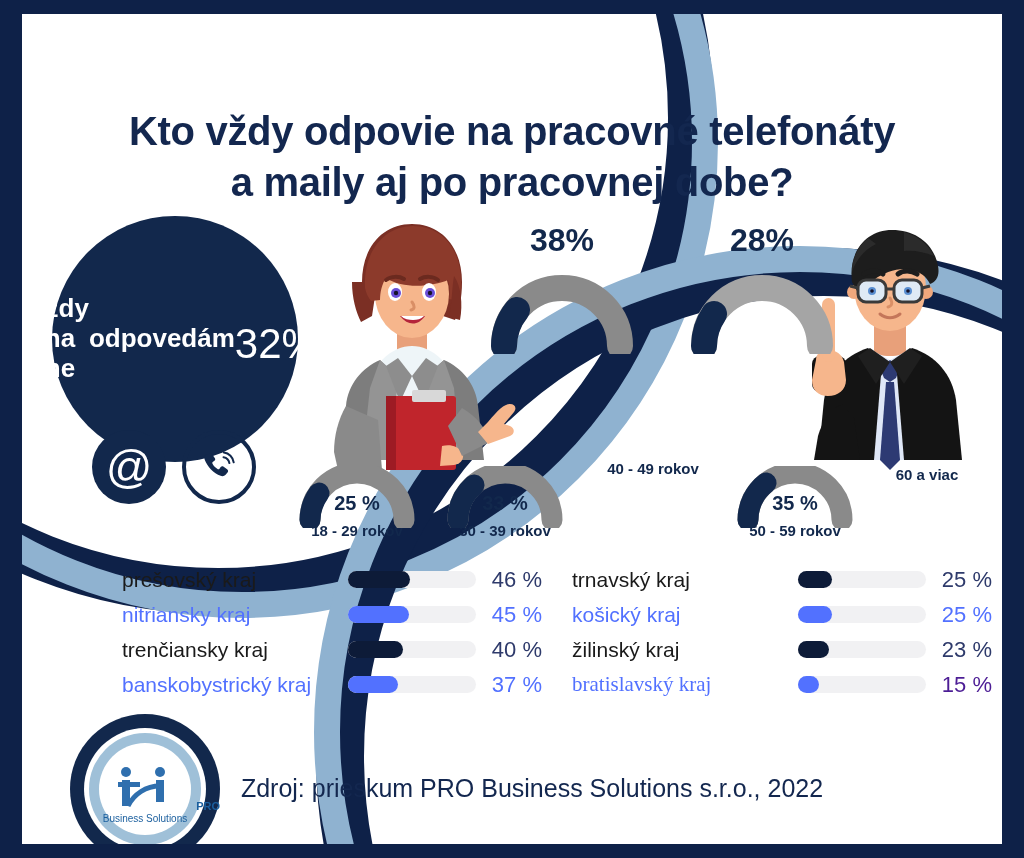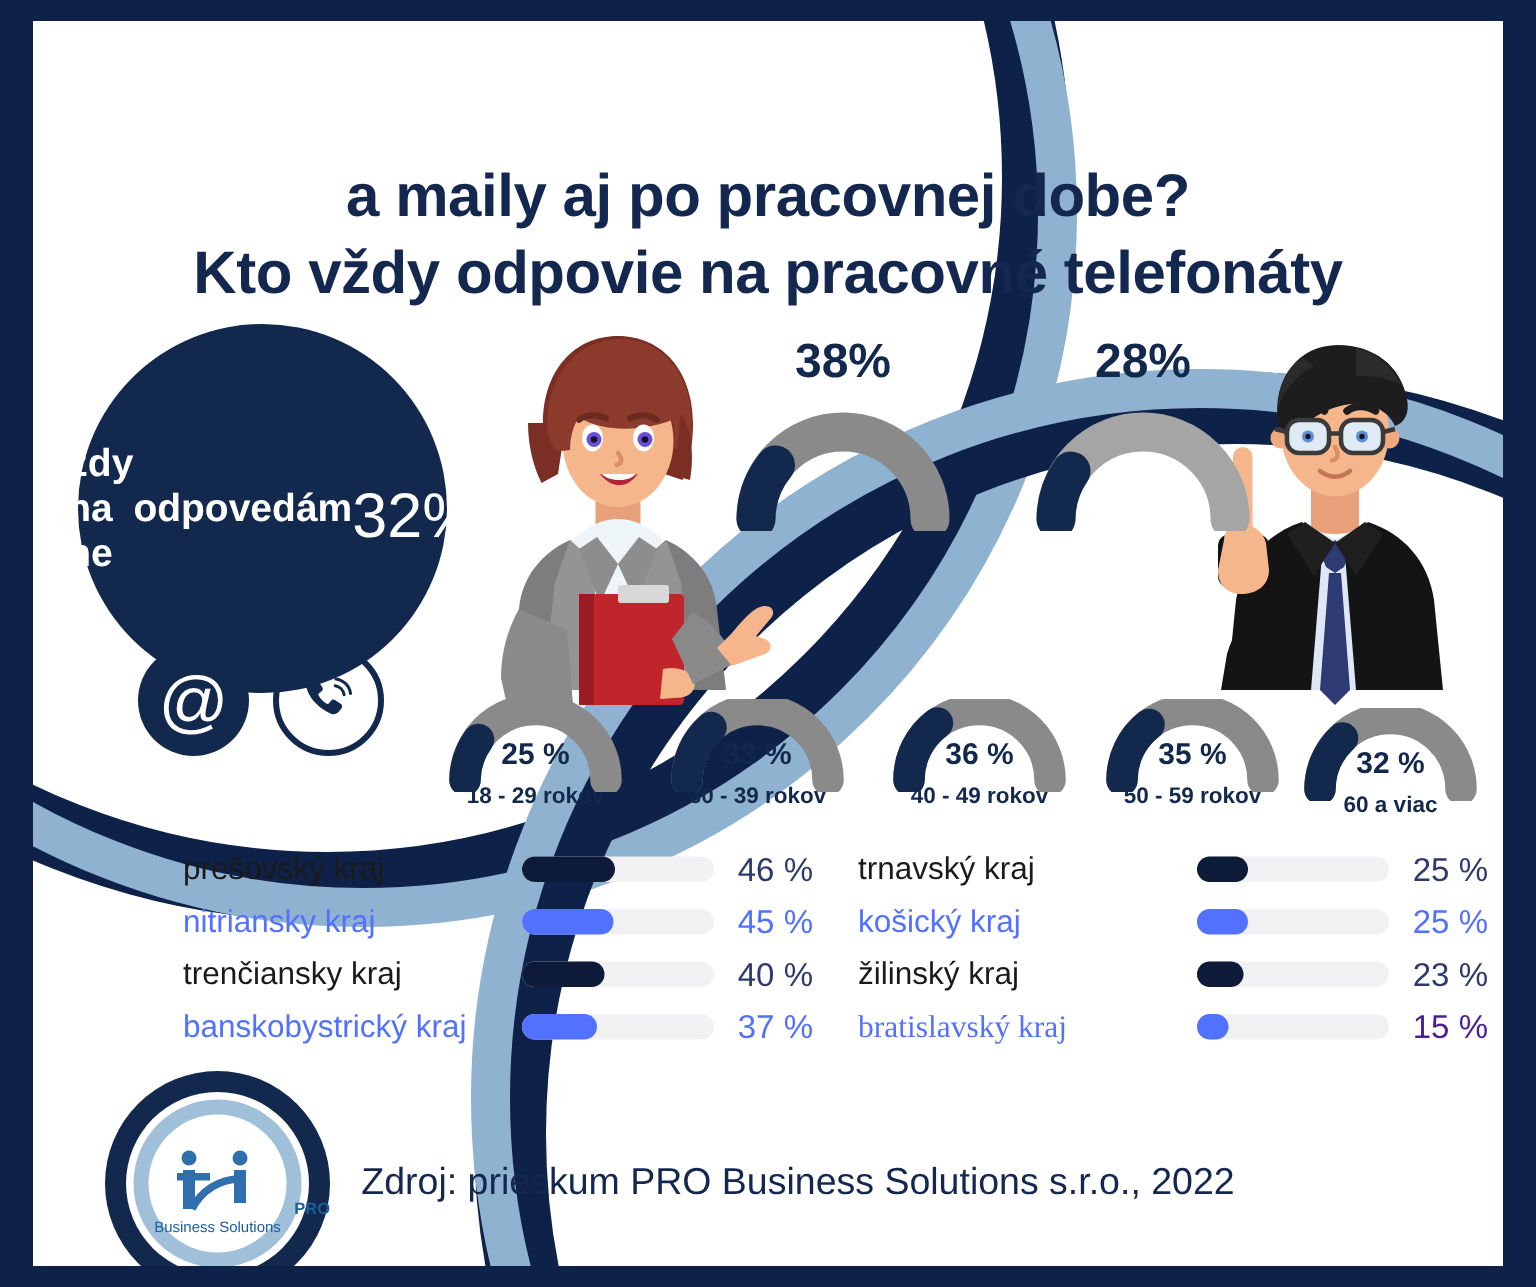--- a/index.html
+++ b/index.html
@@ -109,22 +109,22 @@
 
 <div id="stage">
   <div class="card">
 
     <div class="swoosh sw-navy-tl"></div>
     <div class="swoosh sw-blue-tl"></div>
     <div class="swoosh sw-navy-br"></div>
     <div class="swoosh sw-blue-br"></div>
 
     <div class="title">
+      <div>Kto vždy odpovie na pracovné telefonáty</div>
       <div>a maily aj po pracovnej dobe?</div>
-      <div>Kto vždy odpovie na pracovné telefonáty</div>
     </div>
 
     <div class="badge">
       <div class="badge-l1">vždy na ne</div>
       <div class="badge-l2">odpovedám</div>
       <div class="badge-val">32%</div>
     </div>
 
     <div class="mini-icons">
       <div class="ic ic-at">@</div>
@@ -273,49 +273,35 @@
           <svg width="130" height="62" viewBox="0 0 130 62" aria-hidden="true">
             <path d="M18 54 A47 47 0 0 1 112 54" fill="none" stroke="#8a8a8a" stroke-width="21" stroke-linecap="round"></path>
             <path d="M18 54 A47 47 0 0 1 34 19" fill="none" stroke="#12284c" stroke-width="21" stroke-linecap="round"></path>
           </svg>
           <div class="gnum">33 %</div>
         </div>
         <div class="lbl">30 - 39 rokov</div>
       </div>
 
       <div class="gw" style="left:296px;top:0;">
-        <div class="gsvg-wrap">
-          <svg width="130" height="62" viewBox="0 0 130 62" aria-hidden="true">
-            <path d="M18 54 A47 47 0 0 1 112 54" fill="none" stroke="#8a8a8a" stroke-width="21" stroke-linecap="round"></path>
-            <path d="M18 54 A47 47 0 0 1 37 16" fill="none" stroke="#12284c" stroke-width="21" stroke-linecap="round"></path>
-          </svg>
-          <div class="gnum">36 %</div>
-        </div>
         <div class="lbl">40 - 49 rokov</div>
       </div>
 
       <div class="gw" style="left:438px;top:0;">
         <div class="gsvg-wrap">
           <svg width="130" height="62" viewBox="0 0 130 62" aria-hidden="true">
             <path d="M18 54 A47 47 0 0 1 112 54" fill="none" stroke="#8a8a8a" stroke-width="21" stroke-linecap="round"></path>
             <path d="M18 54 A47 47 0 0 1 36 17" fill="none" stroke="#12284c" stroke-width="21" stroke-linecap="round"></path>
           </svg>
           <div class="gnum">35 %</div>
         </div>
         <div class="lbl">50 - 59 rokov</div>
       </div>
 
       <div class="gw" style="left:570px;top:6px;">
-        <div class="gsvg-wrap">
-          <svg width="130" height="62" viewBox="0 0 130 62" aria-hidden="true">
-            <path d="M18 54 A47 47 0 0 1 112 54" fill="none" stroke="#8a8a8a" stroke-width="21" stroke-linecap="round"></path>
-            <path d="M18 54 A47 47 0 0 1 33 20" fill="none" stroke="#12284c" stroke-width="21" stroke-linecap="round"></path>
-          </svg>
-          <div class="gnum">32 %</div>
-        </div>
         <div class="lbl">60 a viac</div>
       </div>
     </div>
 
     <div class="regions">
       <div class="rcol left">
 
         <div class="rrow">
           <div class="rname" style="color:#1a1a1a;">prešovský kraj</div>
           <div class="rbarwrap">

